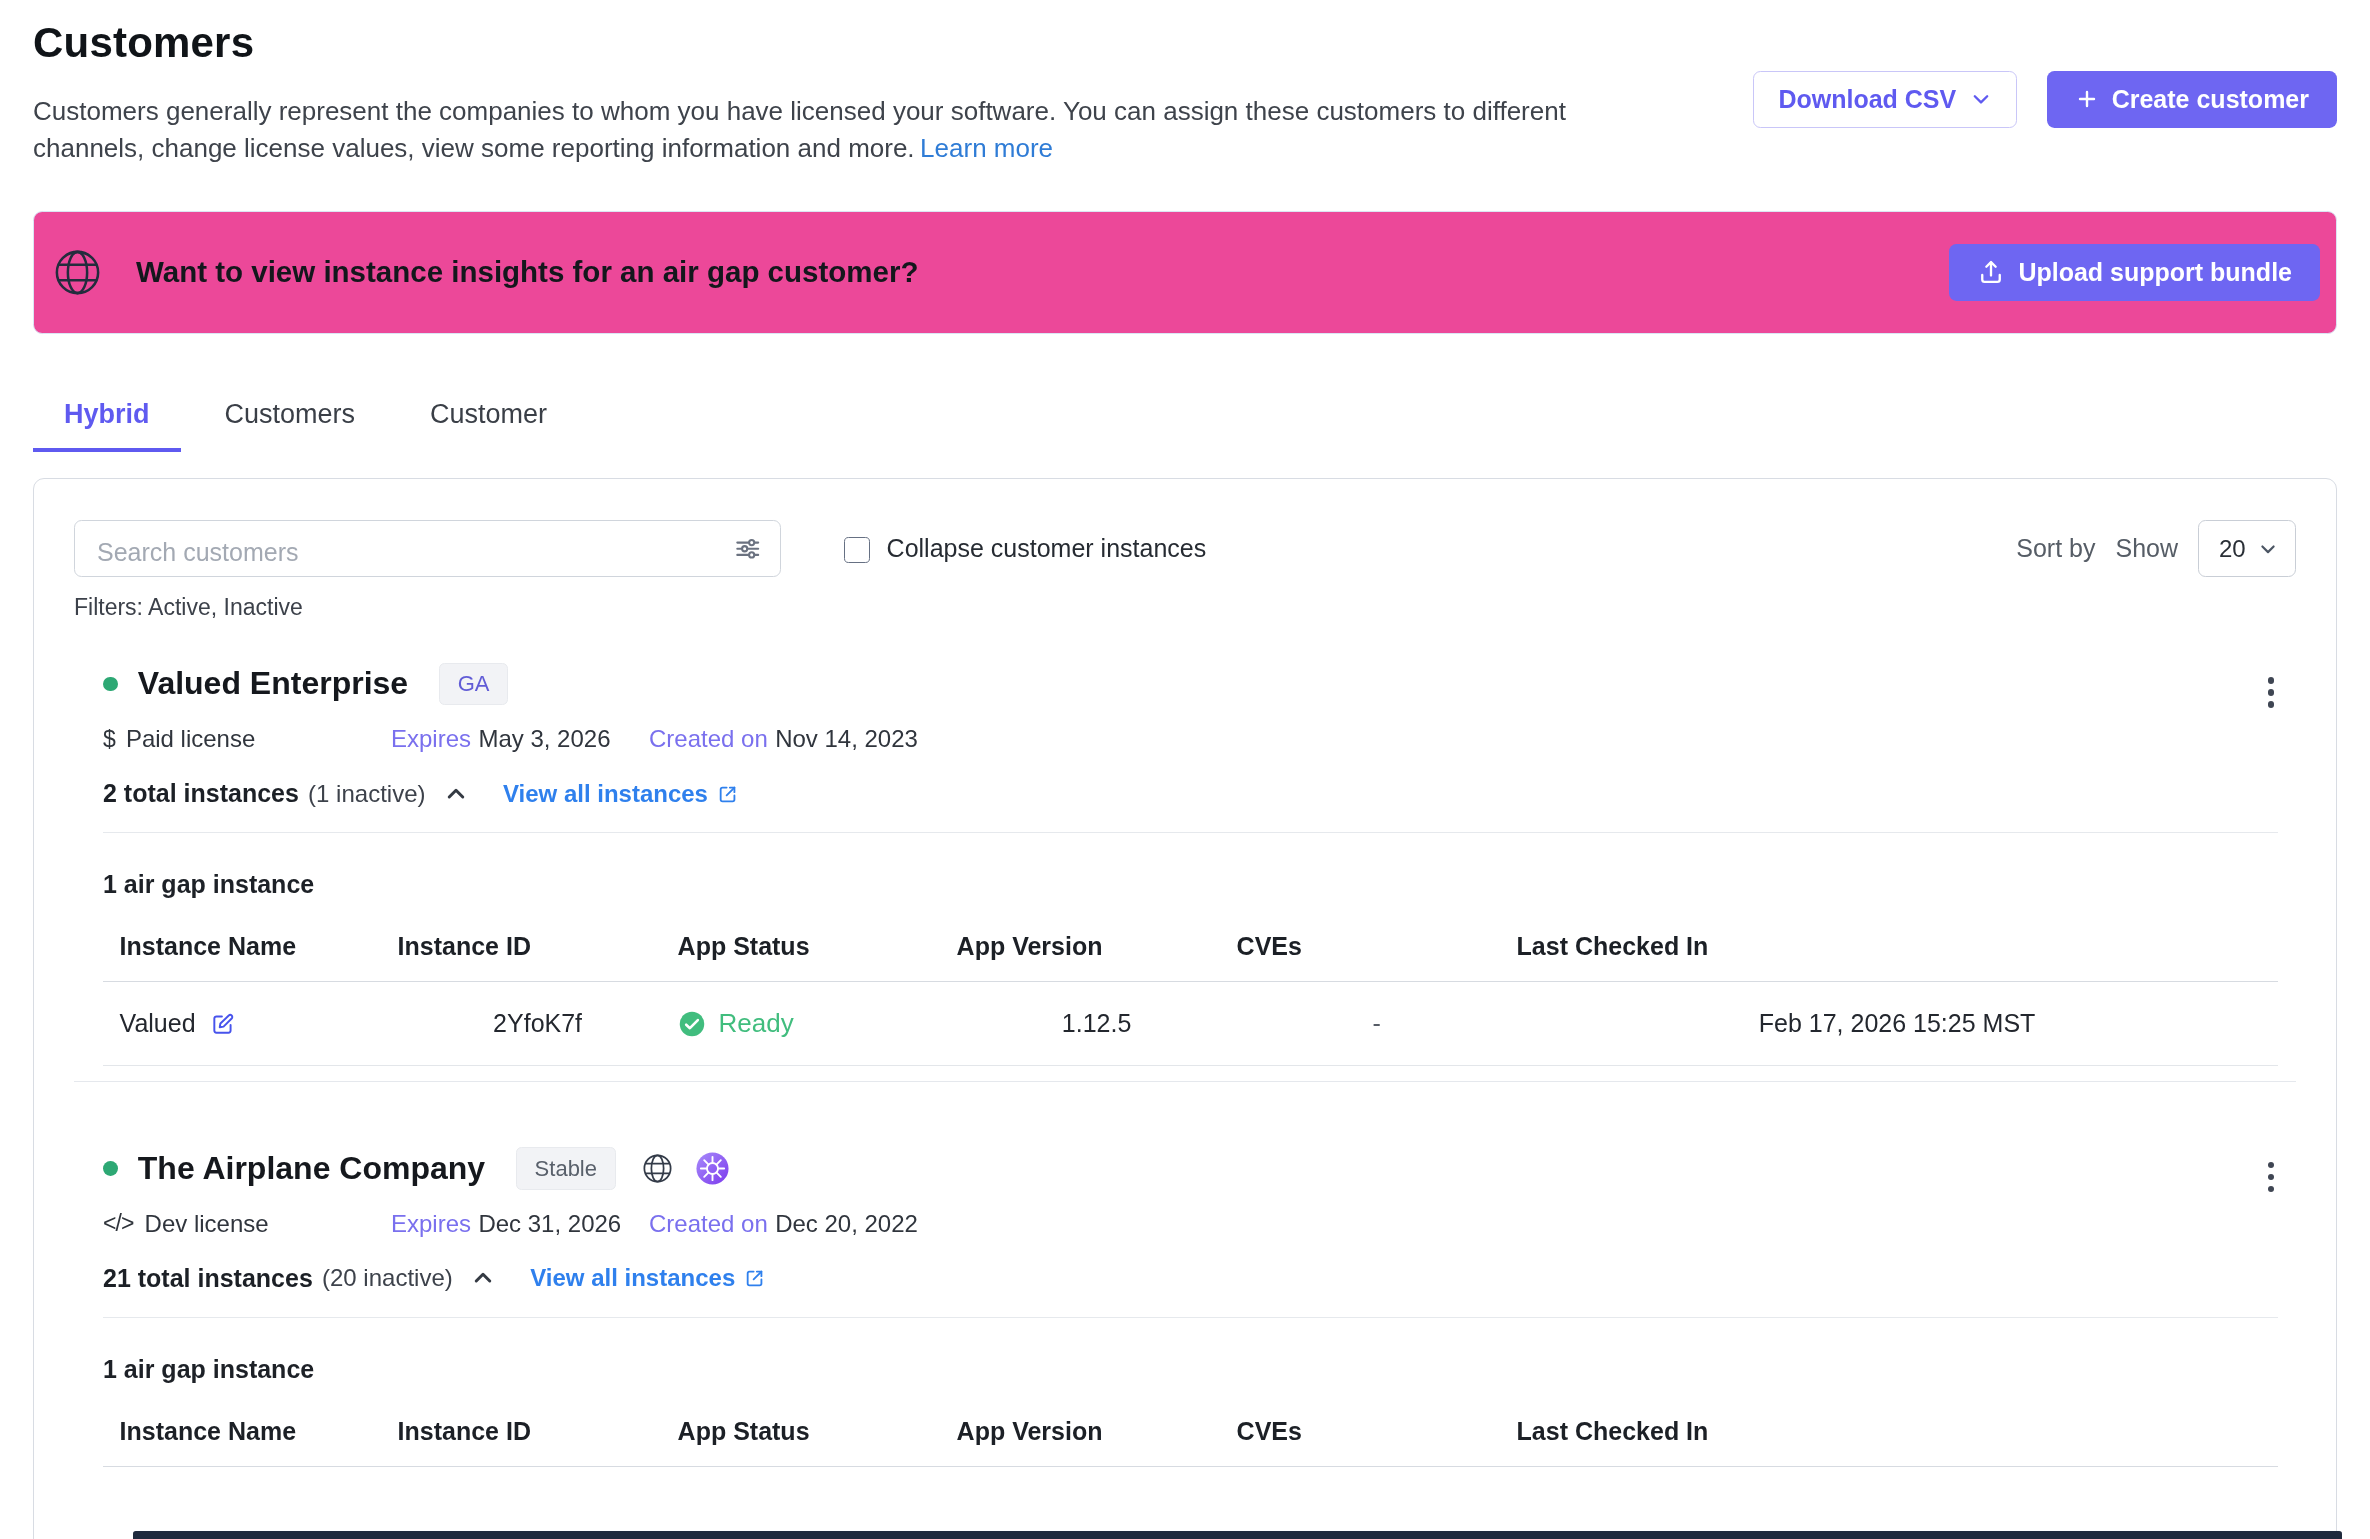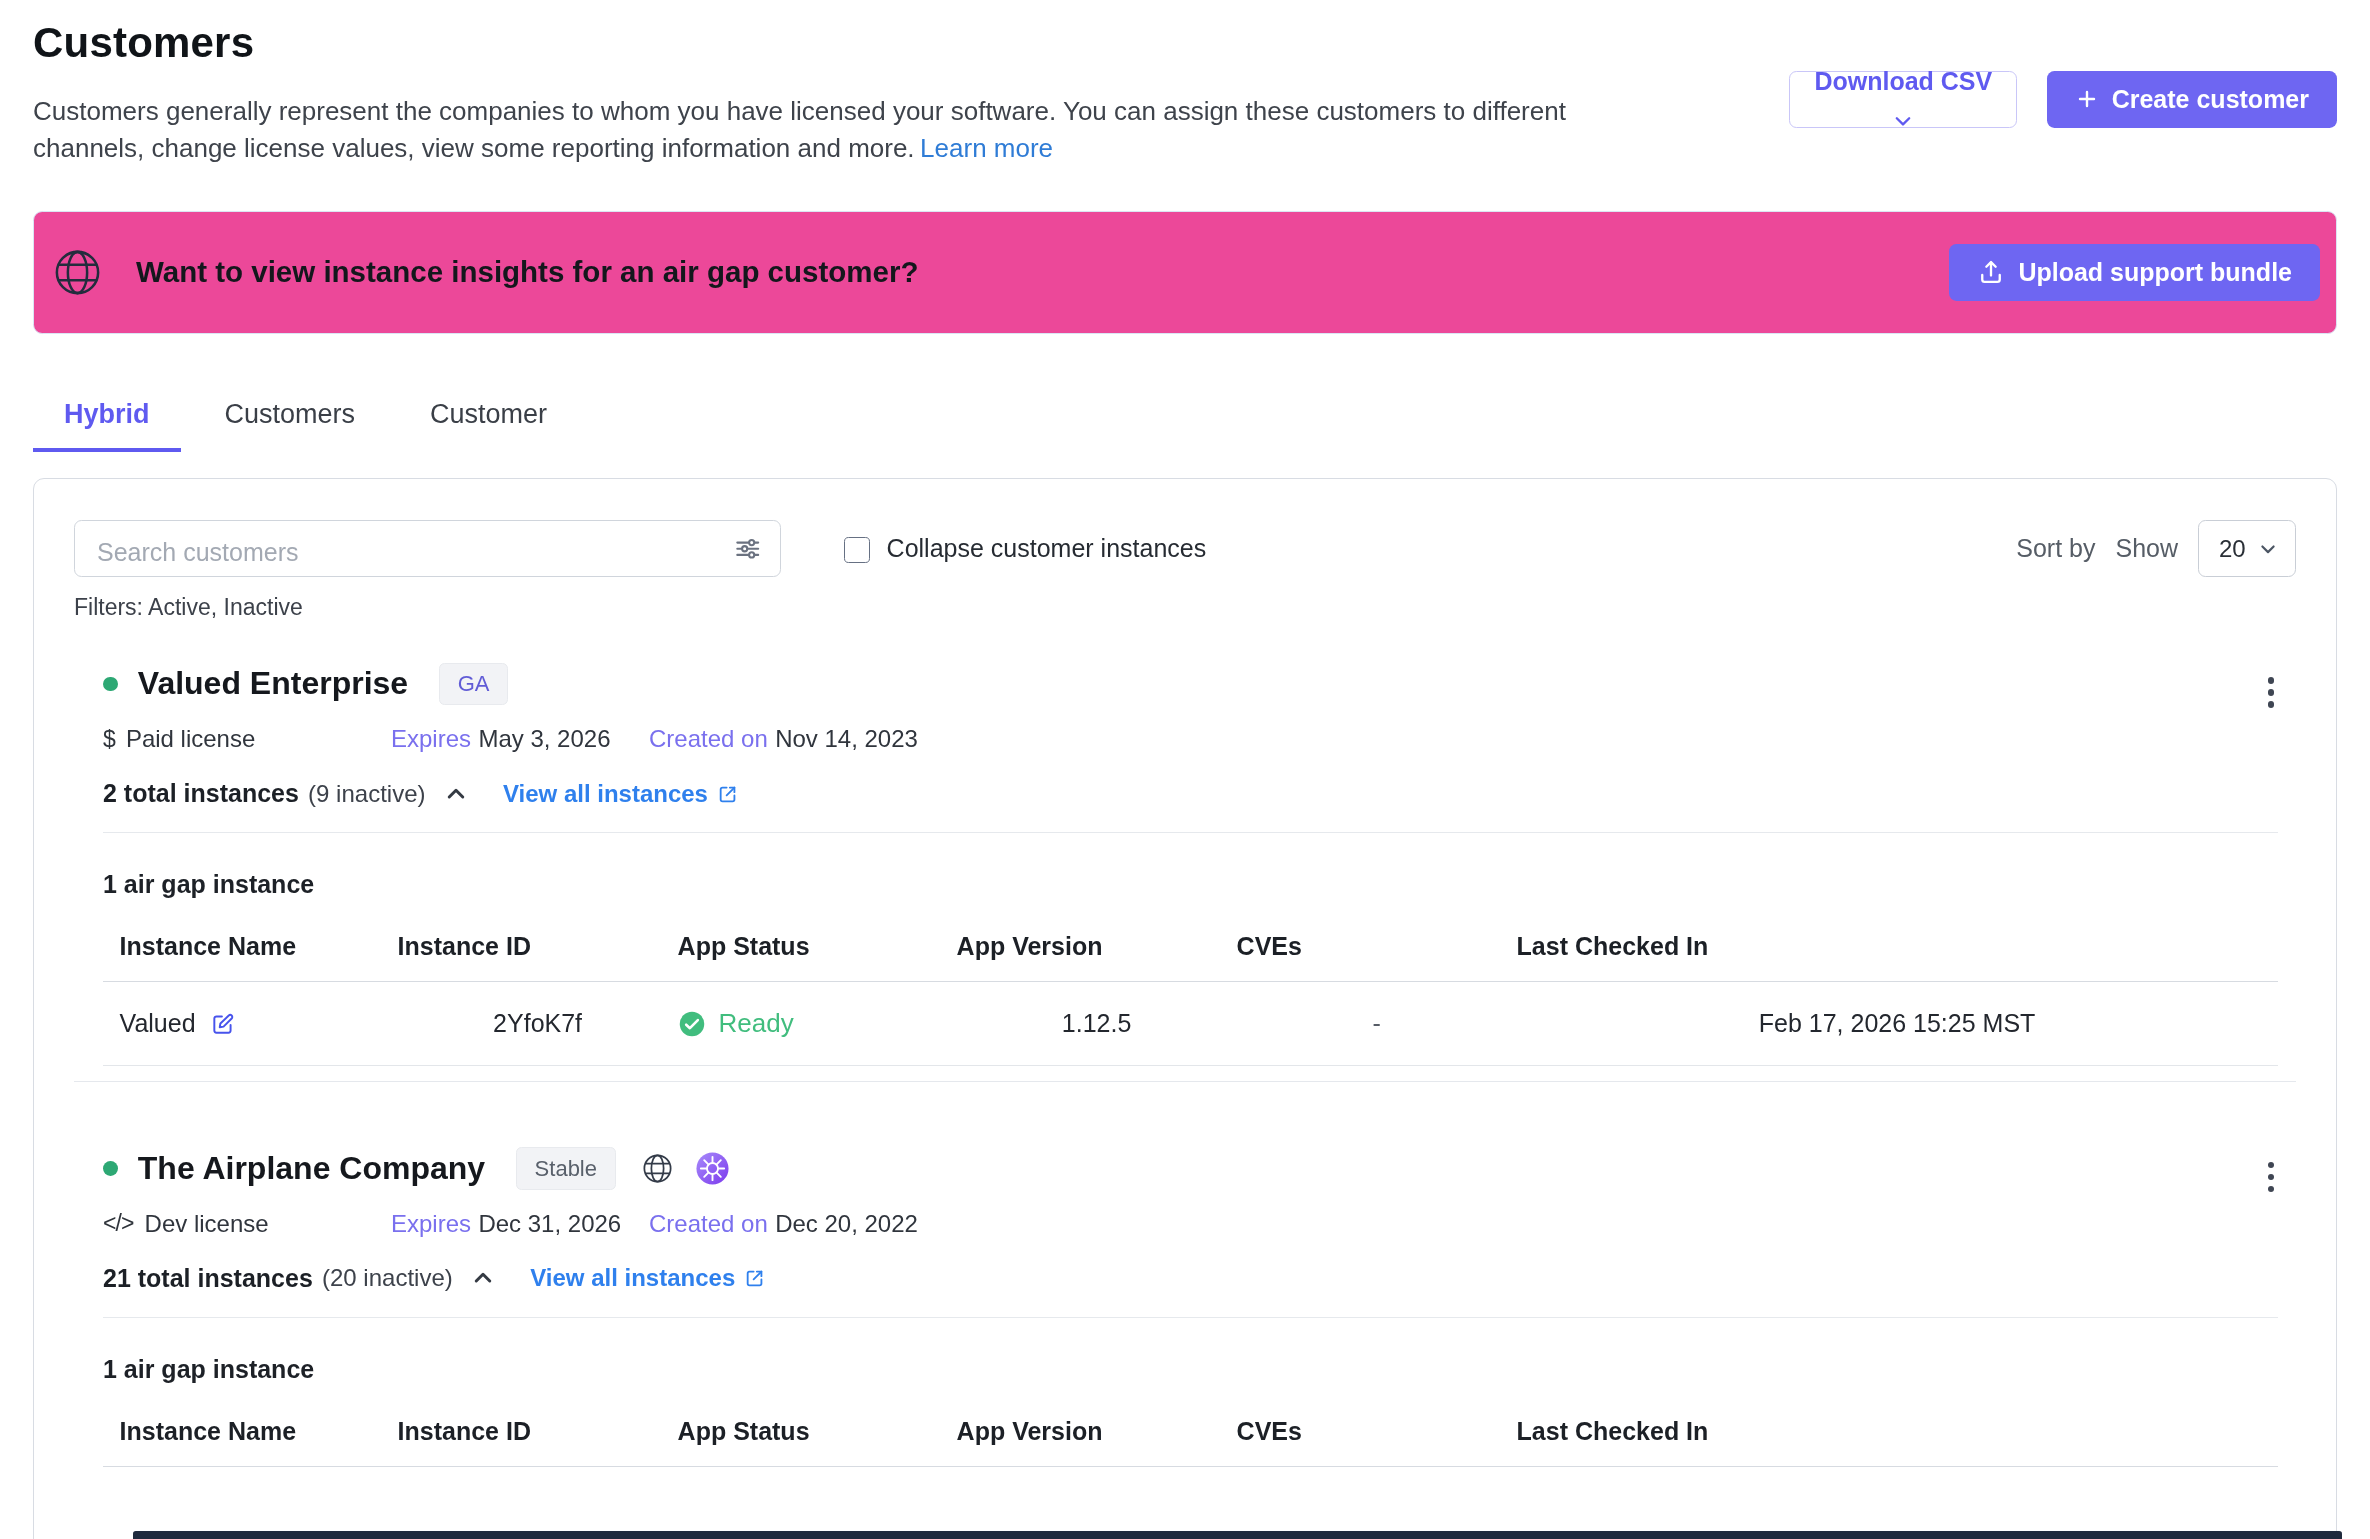--- a/index.html
+++ b/index.html
@@ -16,21 +16,21 @@
 
   
   .header-row { display: flex; justify-content: space-between; align-items: flex-start; }
   .page-title { font-size: 42px; font-weight: 800; color: #101418; letter-spacing: 0.2px; }
   .desc { margin-top: 26px; font-size: 26px; line-height: 37px; color: #3e434b; width: 1606px; }
   .learn-more { color: #2f7cd6; text-decoration: none; margin-left: 5.5px; cursor: pointer; }
   .header-actions { display: flex; gap: 29.5px; margin-top: 52px; flex-shrink: 0; }
   .btn { display: inline-flex; align-items: center; justify-content: center; height: 57px;
          border-radius: 7.4px; font-size: 25px; font-weight: 700; cursor: pointer; border: none;
          font-family: "Liberation Sans", sans-serif; }
-  .btn-outline { background: #fff; color: #5f5af0; border: 1.8px solid #c9c6f8; padding: 0 24px; gap: 14px; flex-direction: column; }
+  .btn-outline { background: #fff; color: #5f5af0; border: 1.8px solid #c9c6f8; padding: 0 24px; gap: 14px; }
   .btn-primary { background: #6e66f2; color: #ffffff; padding: 0 28px; gap: 13px; }
   .icon { display: inline-flex; align-items: center; justify-content: center; flex-shrink: 0; }
 
   
   .banner { margin-top: 44px; height: 123px; background: #ec4899; border: 0.9px solid #dbe5f4;
             border-radius: 9.2px; display: flex; align-items: center; padding: 0 16px; }
   .banner-title { font-size: 29.5px; font-weight: 800; color: #14171c; margin-left: 31px; }
   .banner .btn-primary { margin-left: auto; }
 
   
@@ -218,21 +218,21 @@
         </div>
         <div>
           <span class="purple">Expires</span><span class="dark">May 3, 2026</span>
         </div>
         <div>
           <span class="purple">Created on</span><span class="dark">Nov 14, 2023</span>
         </div>
       </div>
       <div class="inst-row">
         <span class="bold-count">2 total instances</span>
-        <span class="inactive-note">(9 inactive)</span>
+        <span class="inactive-note">(1 inactive)</span>
         <span class="chev-up icon">
           <svg width="24" height="24" viewBox="0 0 16 16" fill="none" stroke="#343a43" stroke-width="2" stroke-linecap="round" stroke-linejoin="round">
               <path d="M3.5 10 8 5.5 12.5 10"></path>
             </svg>
         </span>
         <a class="view-all">
           <span>View all instances</span>
           <span class="icon">
             <svg width="22" height="22" viewBox="0 0 24 24" fill="none" stroke="#2f80ed" stroke-width="2" stroke-linecap="round" stroke-linejoin="round">
                 <path d="M14 5h5v5"></path>

